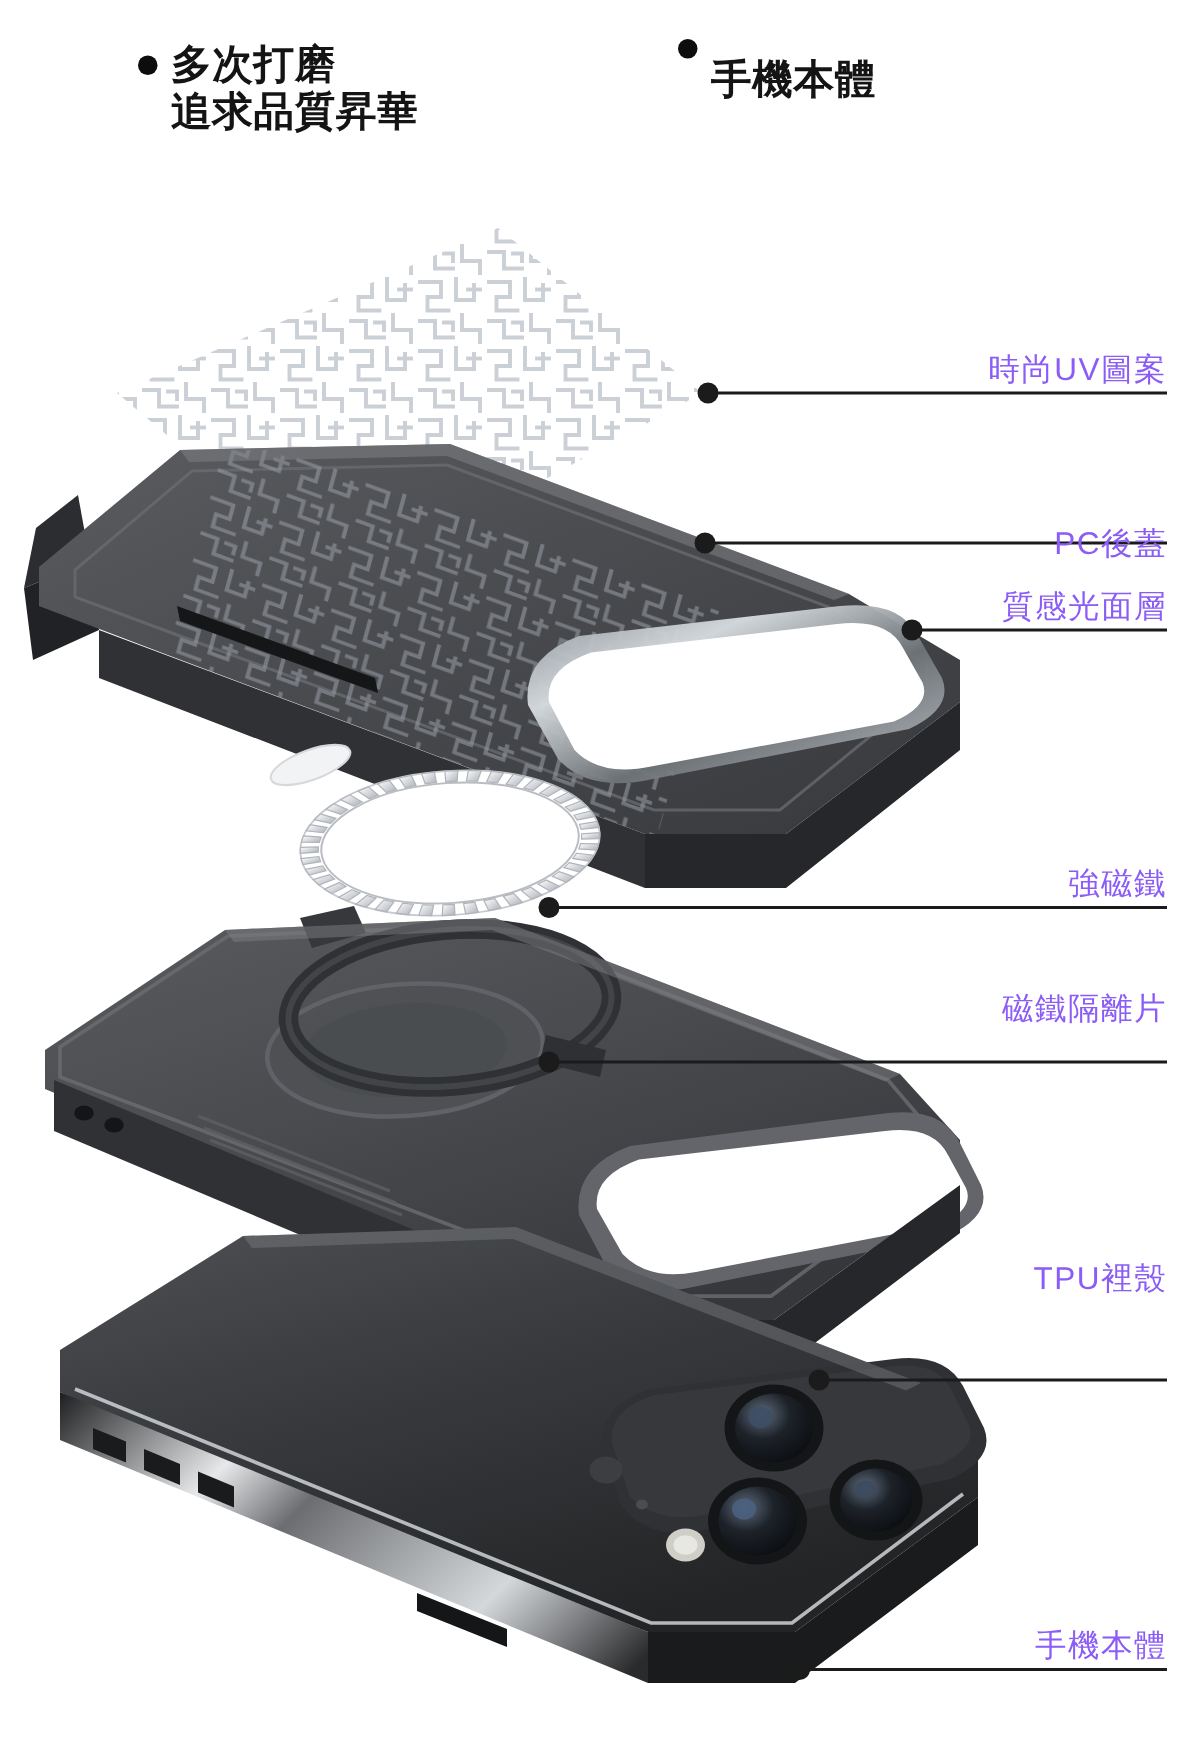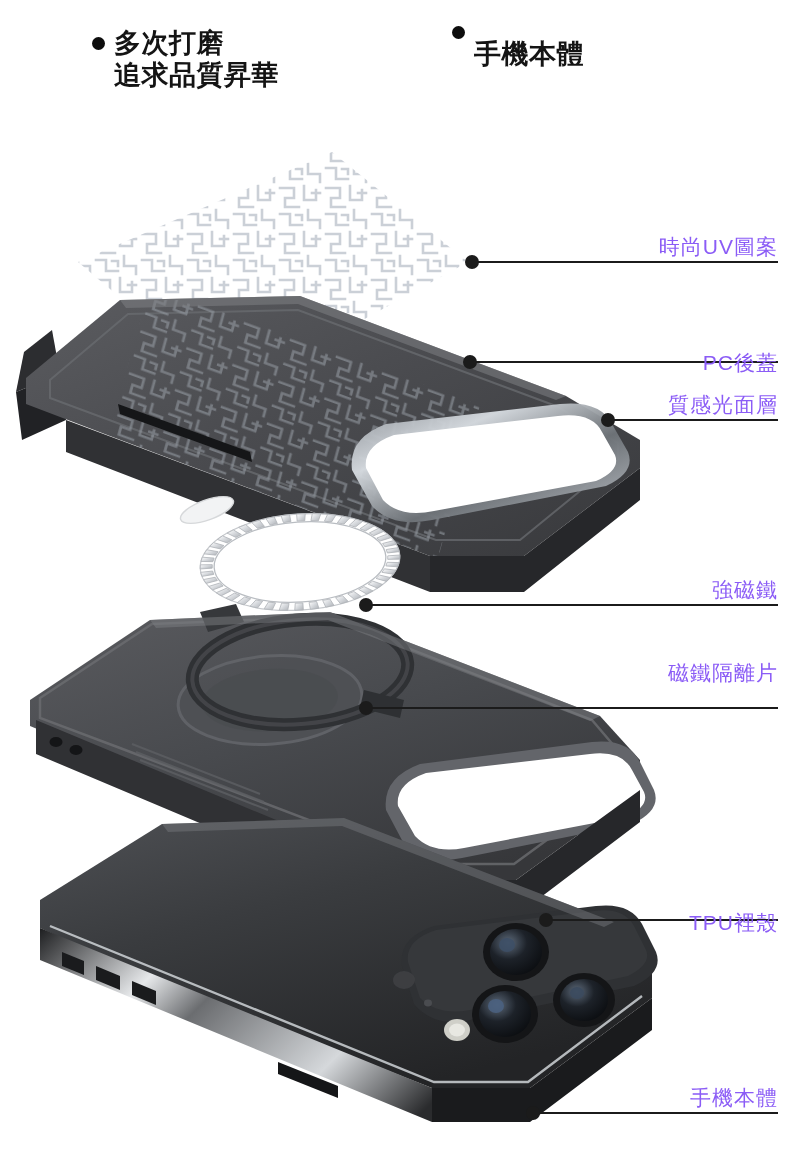--- a/index.html
+++ b/index.html
@@ -381,17 +381,17 @@
         </g>
     </svg>
   </div>
 
   <div id="callout-labels">
       <div class="callout" style="left: 0px; top: 236px; width: 778px;">時尚UV圖案</div>
       <div class="callout" style="left: 0px; top: 352px; width: 778px;">PC後蓋</div>
       <div class="callout" style="left: 0px; top: 394px; width: 778px;">質感光面層</div>
       <div class="callout" style="left: 0px; top: 579px; width: 778px;">強磁鐵</div>
       <div class="callout" style="left: 0px; top: 662px; width: 778px;">磁鐵隔離片</div>
-      <div class="callout" style="left: 0px; top: 912px; width: 778px;">TPU裡殼</div>
+      <div class="callout" style="left: 0px; top: 842px; width: 778px;">TPU裡殼</div>
       <div class="callout" style="left: 0px; top: 1087px; width: 778px;">手機本體</div>
     </div>
 
 </div>
 
 </body></html>

